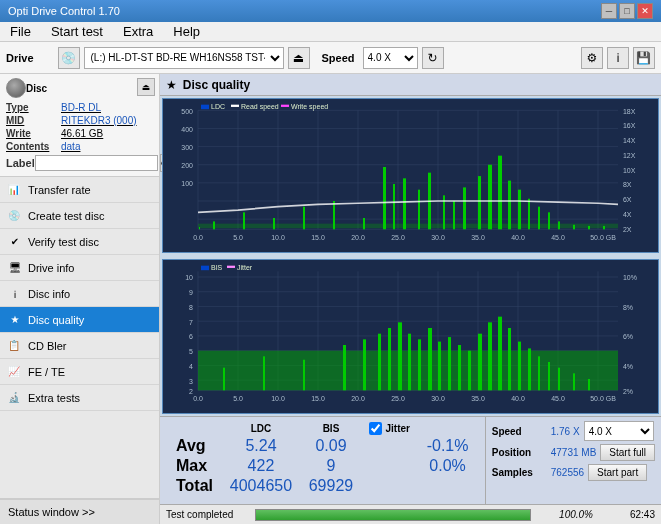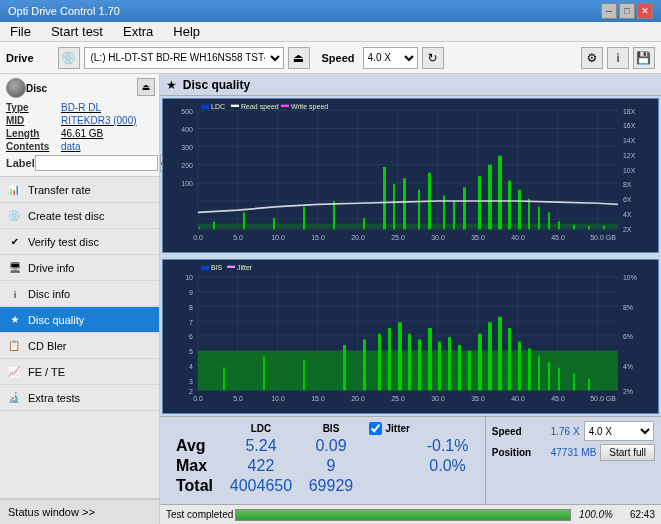--- a/index.html
+++ b/index.html
@@ -316,21 +316,21 @@
     }
     
     
     .progress-area {
       height: 20px;
       background: #e8e8e8;
       border-top: 1px solid #aaa;
       display: flex;
       align-items: center;
       padding: 0 6px;
-      gap: 2px;
+      gap: 22px;
     }
     .progress-bar-outer {
       flex: 1;
       height: 12px;
       background: #c0c0c0;
       border: 1px solid #888;
     }
     .progress-bar-inner {
       height: 100%;
       background: linear-gradient(to bottom, #60c060, #30a030);
@@ -390,21 +390,21 @@
       </div>
       <div class="disc-row">
         <span class="disc-row-label">Type</span>
         <span class="disc-row-value">BD-R DL</span>
       </div>
       <div class="disc-row">
         <span class="disc-row-label">MID</span>
         <span class="disc-row-value">RITEKDR3 (000)</span>
       </div>
       <div class="disc-row">
-        <span class="disc-row-label">Length</span>
+        <span class="disc-row-label">Write</span>
         <span class="disc-row-value black">46.61 GB</span>
       </div>
       <div class="disc-row">
         <span class="disc-row-label">Contents</span>
         <span class="disc-row-value">data</span>
       </div>
       <div class="disc-label-row">
         <span class="disc-row-label">Label</span>
         <input class="disc-label-input" type="text" value="" style="">
         <div class="disc-label-btn">✏</div>
@@ -704,20 +704,25 @@
           <span class="right-value">1.76 X</span>
           <select class="speed-selector">
             <option>4.0 X</option>
           </select>
         </div>
         <div class="right-row">
           <span class="right-label">Position</span>
           <span class="right-value">47731 MB</span>
           <button class="btn-start-full">Start full</button>
         </div>
+        <div class="right-row">
+          <span class="right-label">Samples</span>
+          <span class="right-value">762556</span>
+          <button class="btn-start-part">Start part</button>
+        </div>
       </div>
 
     </div>
 
     <div class="progress-area">
       <span class="status-text">Test completed</span>
       <div class="progress-bar-outer">
         <div class="progress-bar-inner" style="width: 100%;"></div>
       </div>
       <span class="progress-text">100.0%</span>

